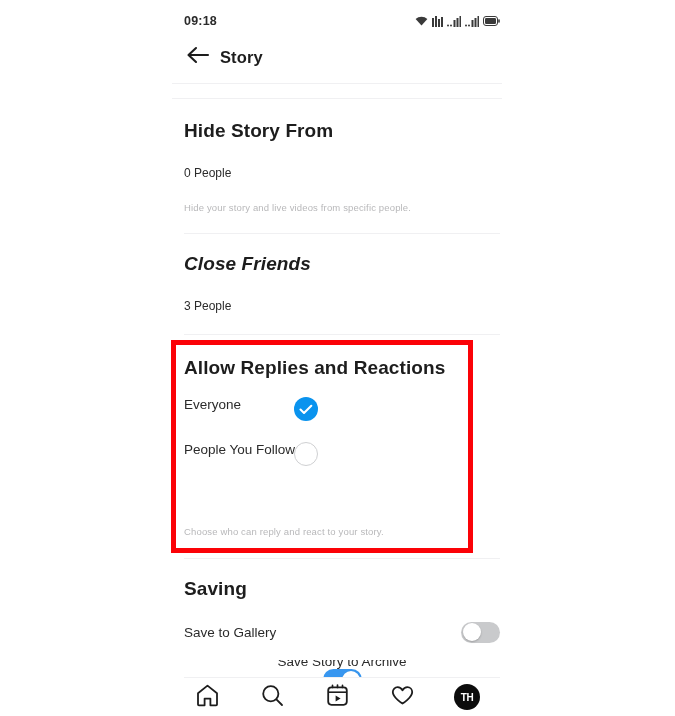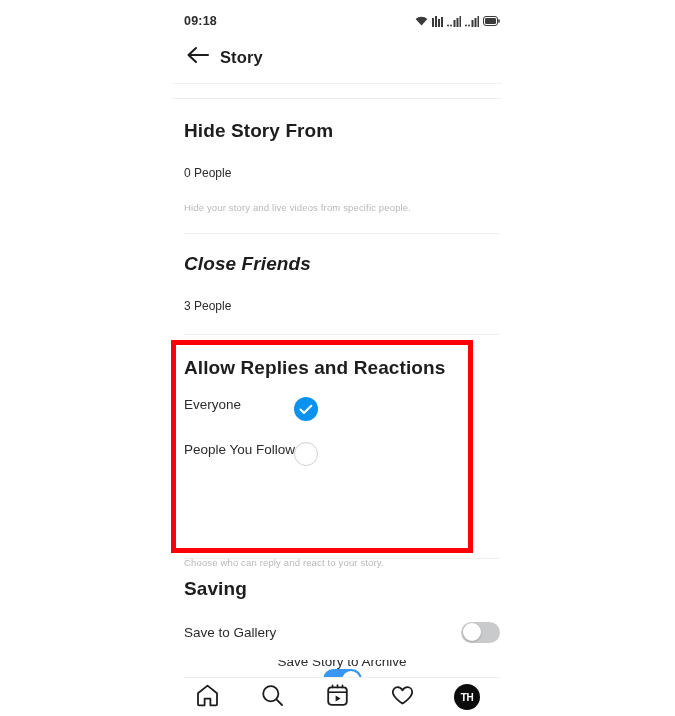--- a/index.html
+++ b/index.html
@@ -329,21 +329,21 @@
       </svg>
     </span>
   </div>
 
   <div class="radio-row" style="top:442px;">
     <span class="radio-label">People You Follow</span>
     <span class="radio-mark off"></span>
   </div>
 
 
-  <div class="helper-text" style="top:526px;margin-top:31px;">Choose who can reply and react to your story.</div>
+  <div class="helper-text" style="top:526px;">Choose who can reply and react to your story.</div>
 
   <div class="highlight-box"></div>
 
   <div class="divider inset" style="top:558px;"></div>
 
   <div class="section-title" style="top:578px;">Saving</div>
 
   <div class="toggle-row" style="top:617px;">
     <span class="toggle-label">Save to Gallery</span>
     <span class="switch off">

